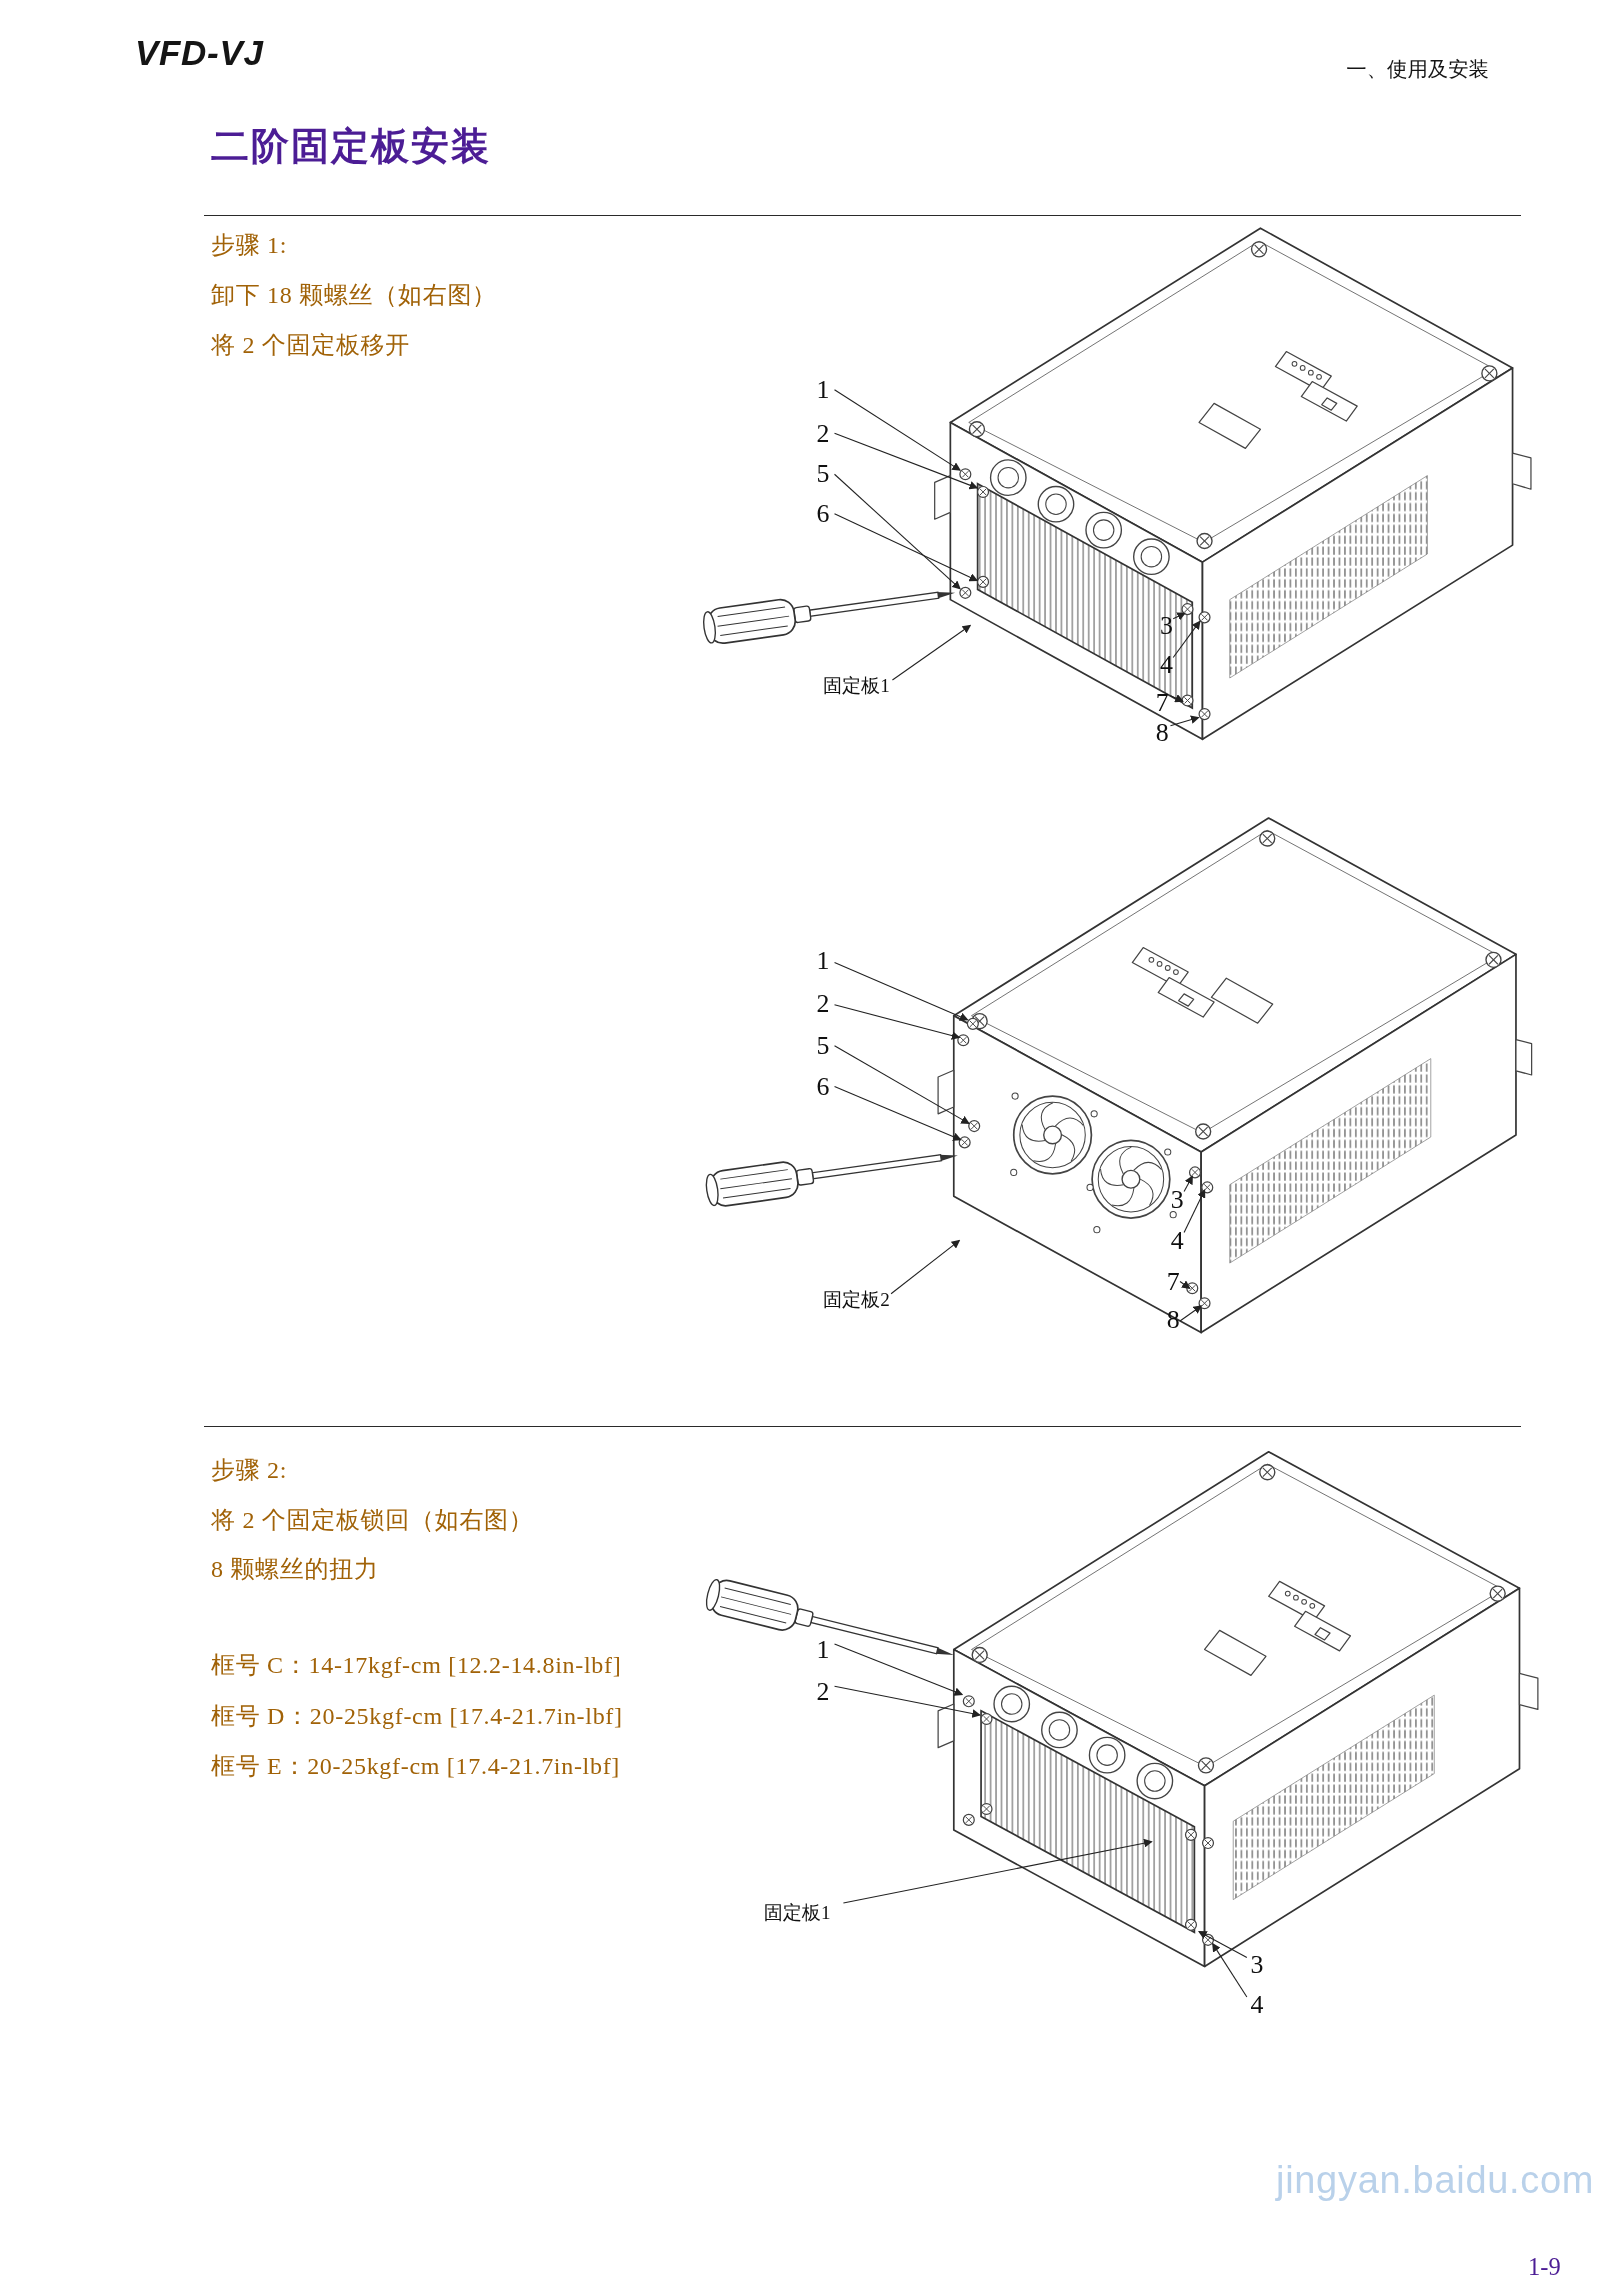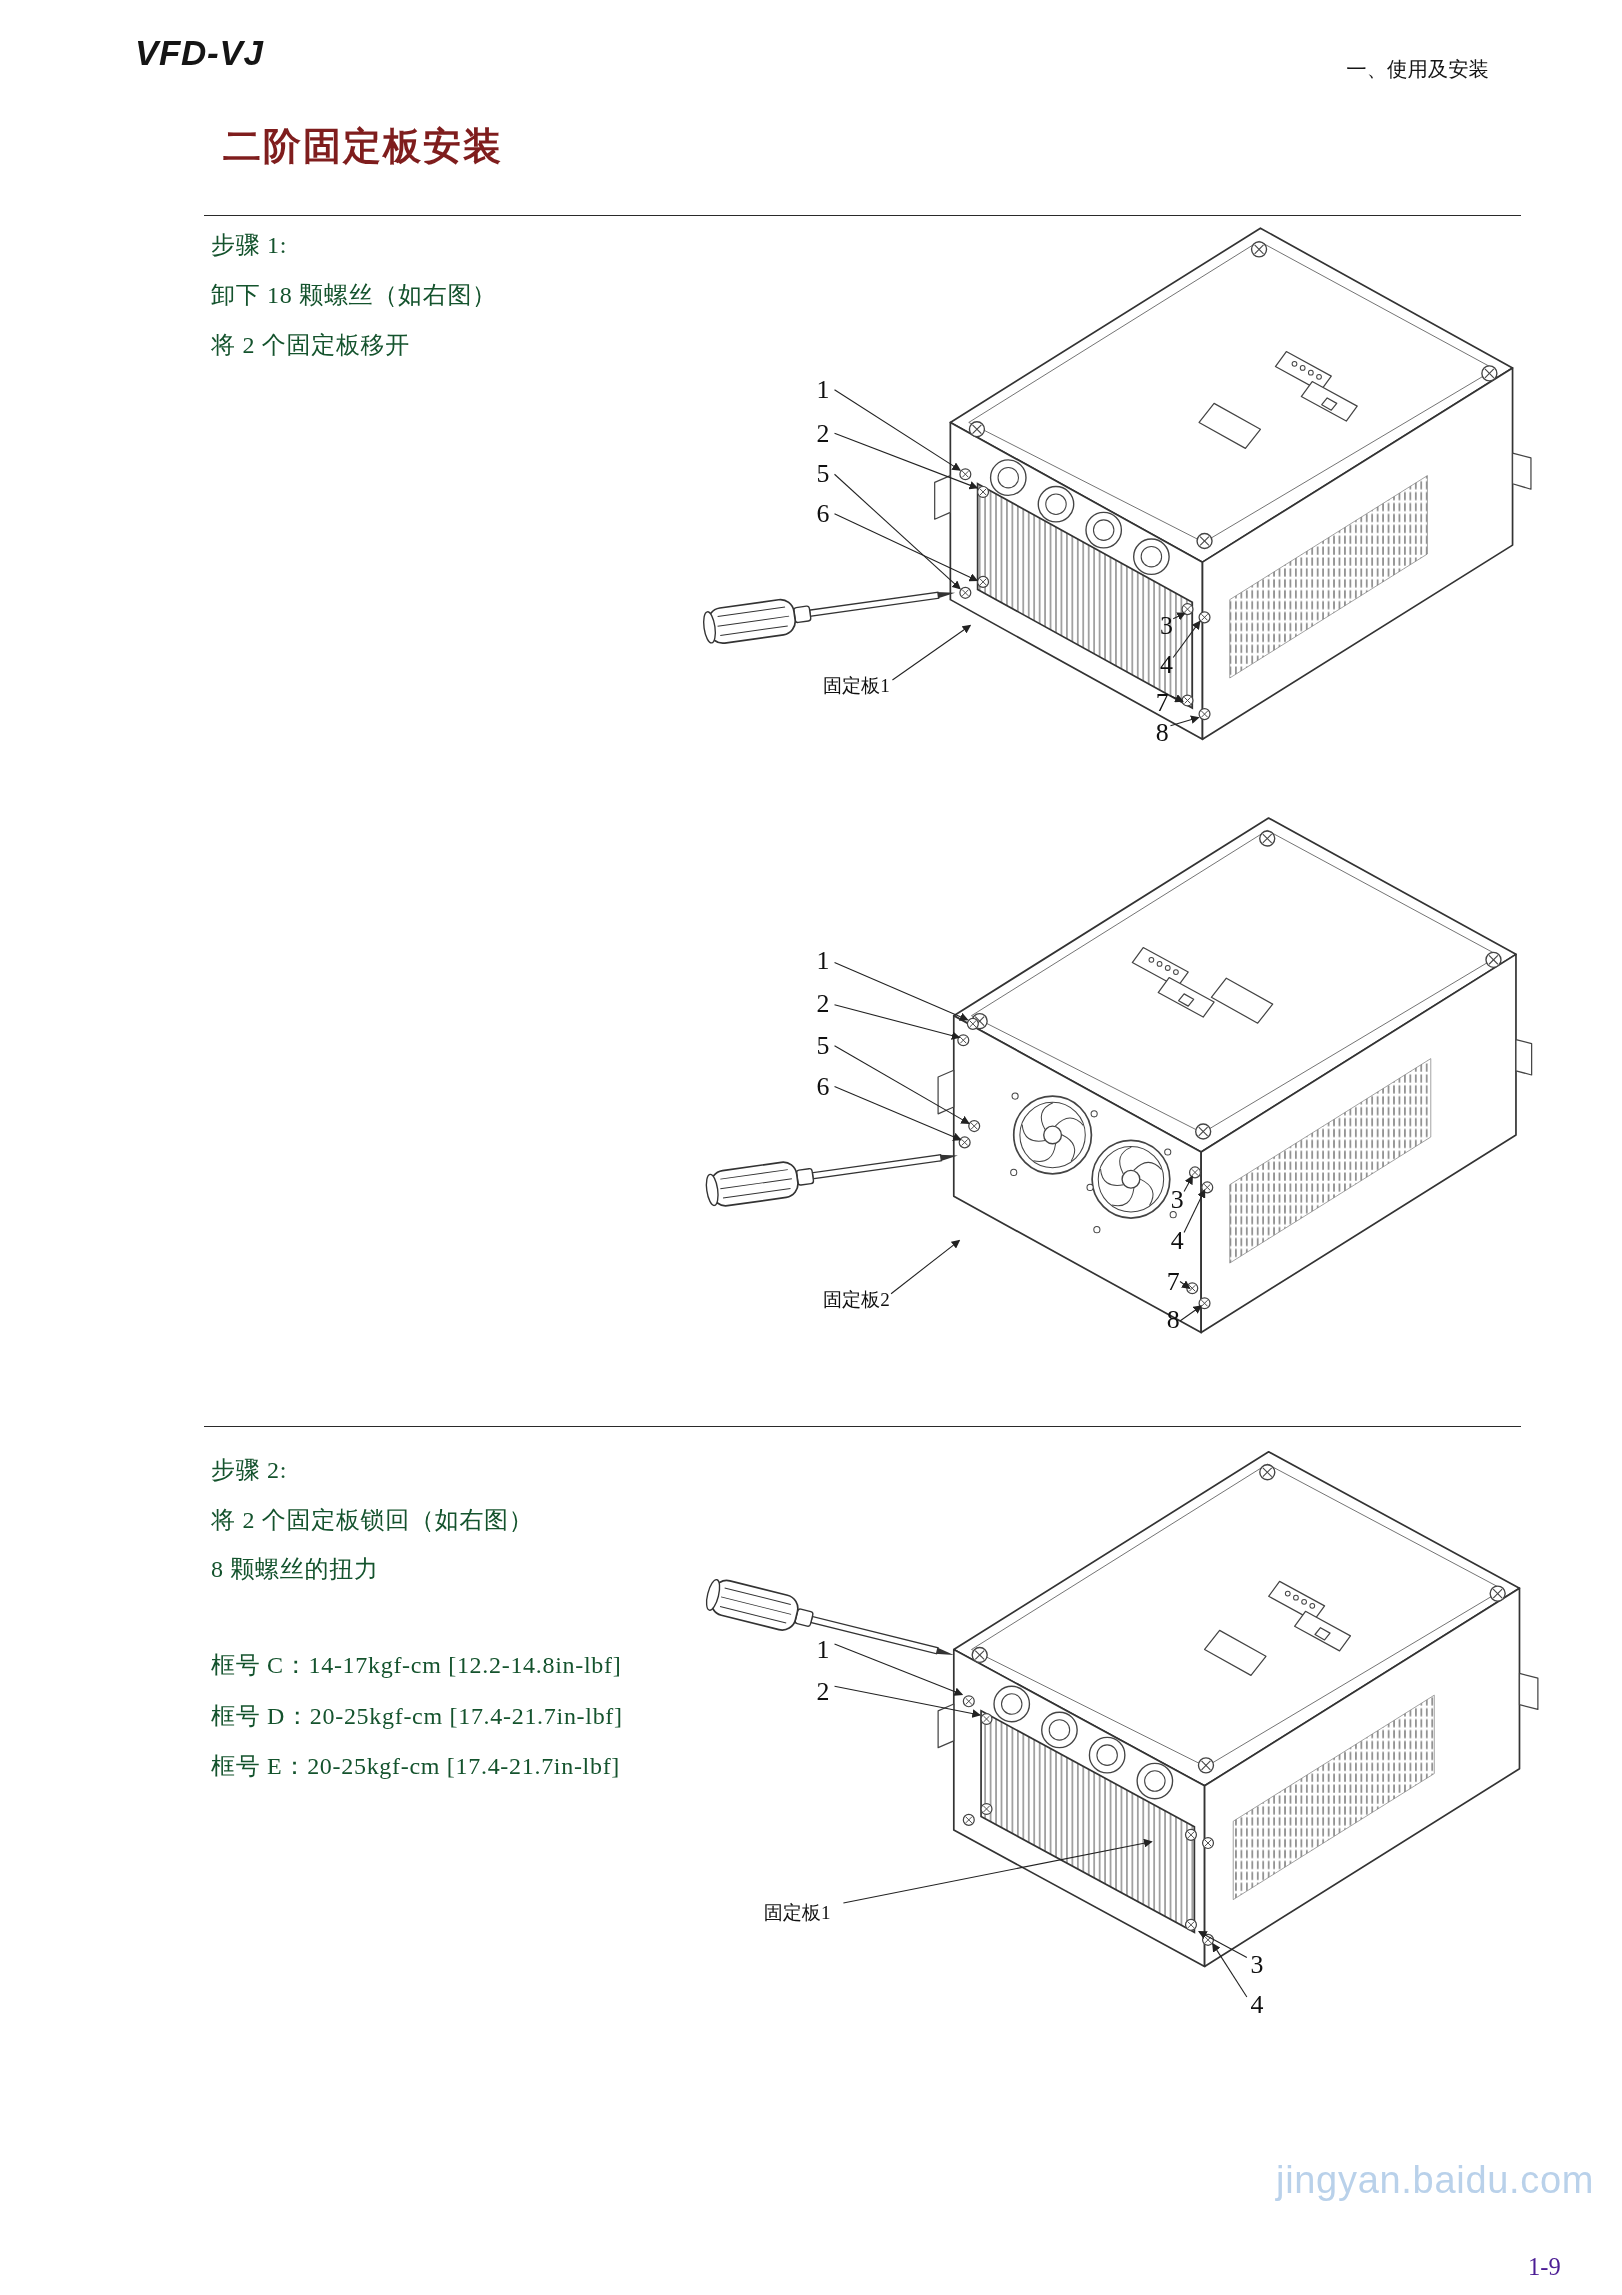--- a/index.html
+++ b/index.html
@@ -2,23 +2,23 @@
 <html style="font-size:11px"><head>
 <meta charset="utf-8">
 <style>
   html,body{margin:0;padding:0;background:#888;}
   .page{position:relative;width:1623px;height:2295px;background:#ffffff;
         font-family:"Liberation Serif",serif;color:#111;overflow:hidden;}
   .abs{position:absolute;}
   .logo{left:135px;top:33px;font-family:"Liberation Sans",sans-serif;
         font-style:italic;font-weight:900;font-size:35px;letter-spacing:0.7px;color:#151515;}
   .section-label{top:55px;right:134px;font-size:20.4px;color:#151515;margin-left:17px;}
-  .doc-title{left:223px;top:121px;font-size:38px;font-weight:600;letter-spacing:2px;color:#7f1d1d;}
+  .doc-title{left:211px;top:121px;font-size:38px;font-weight:600;letter-spacing:2px;color:#4c1d95;}
   .rule{left:204px;width:1317px;height:1.4px;background:#2a2a2a;}
-  .bodytext{left:211px;font-size:24px;color:#14532d;letter-spacing:0.7px;}
+  .bodytext{left:211px;font-size:24px;color:#a16207;letter-spacing:0.7px;}
   .fig{position:absolute;}
   .face{fill:#ffffff;stroke:#333;stroke-width:2.5;stroke-linejoin:round;}
   .thin{fill:none;stroke:#555;stroke-width:1.2;}
   .detail{fill:#ffffff;stroke:#444;stroke-width:1.8;stroke-linejoin:round;}
   .holedot{fill:#fff;stroke:#444;stroke-width:1.5;}
   .leader{stroke:#222;stroke-width:1.6;fill:none;marker-end:url(#arr);}
   .callout-num{font-size:38px;fill:#101010;text-anchor:middle;font-family:"Liberation Serif",serif;}
   .plate-label{font-size:28px;fill:#101010;text-anchor:middle;font-family:"Liberation Serif",serif;}
   .watermark{left:1140px;top:2060px;display:flex;align-items:center;gap:6.8px;}
   .wm-text{font-family:"Liberation Sans",sans-serif;font-weight:bold;font-size:63px;color:#b3cde8;letter-spacing:1.4px;}

